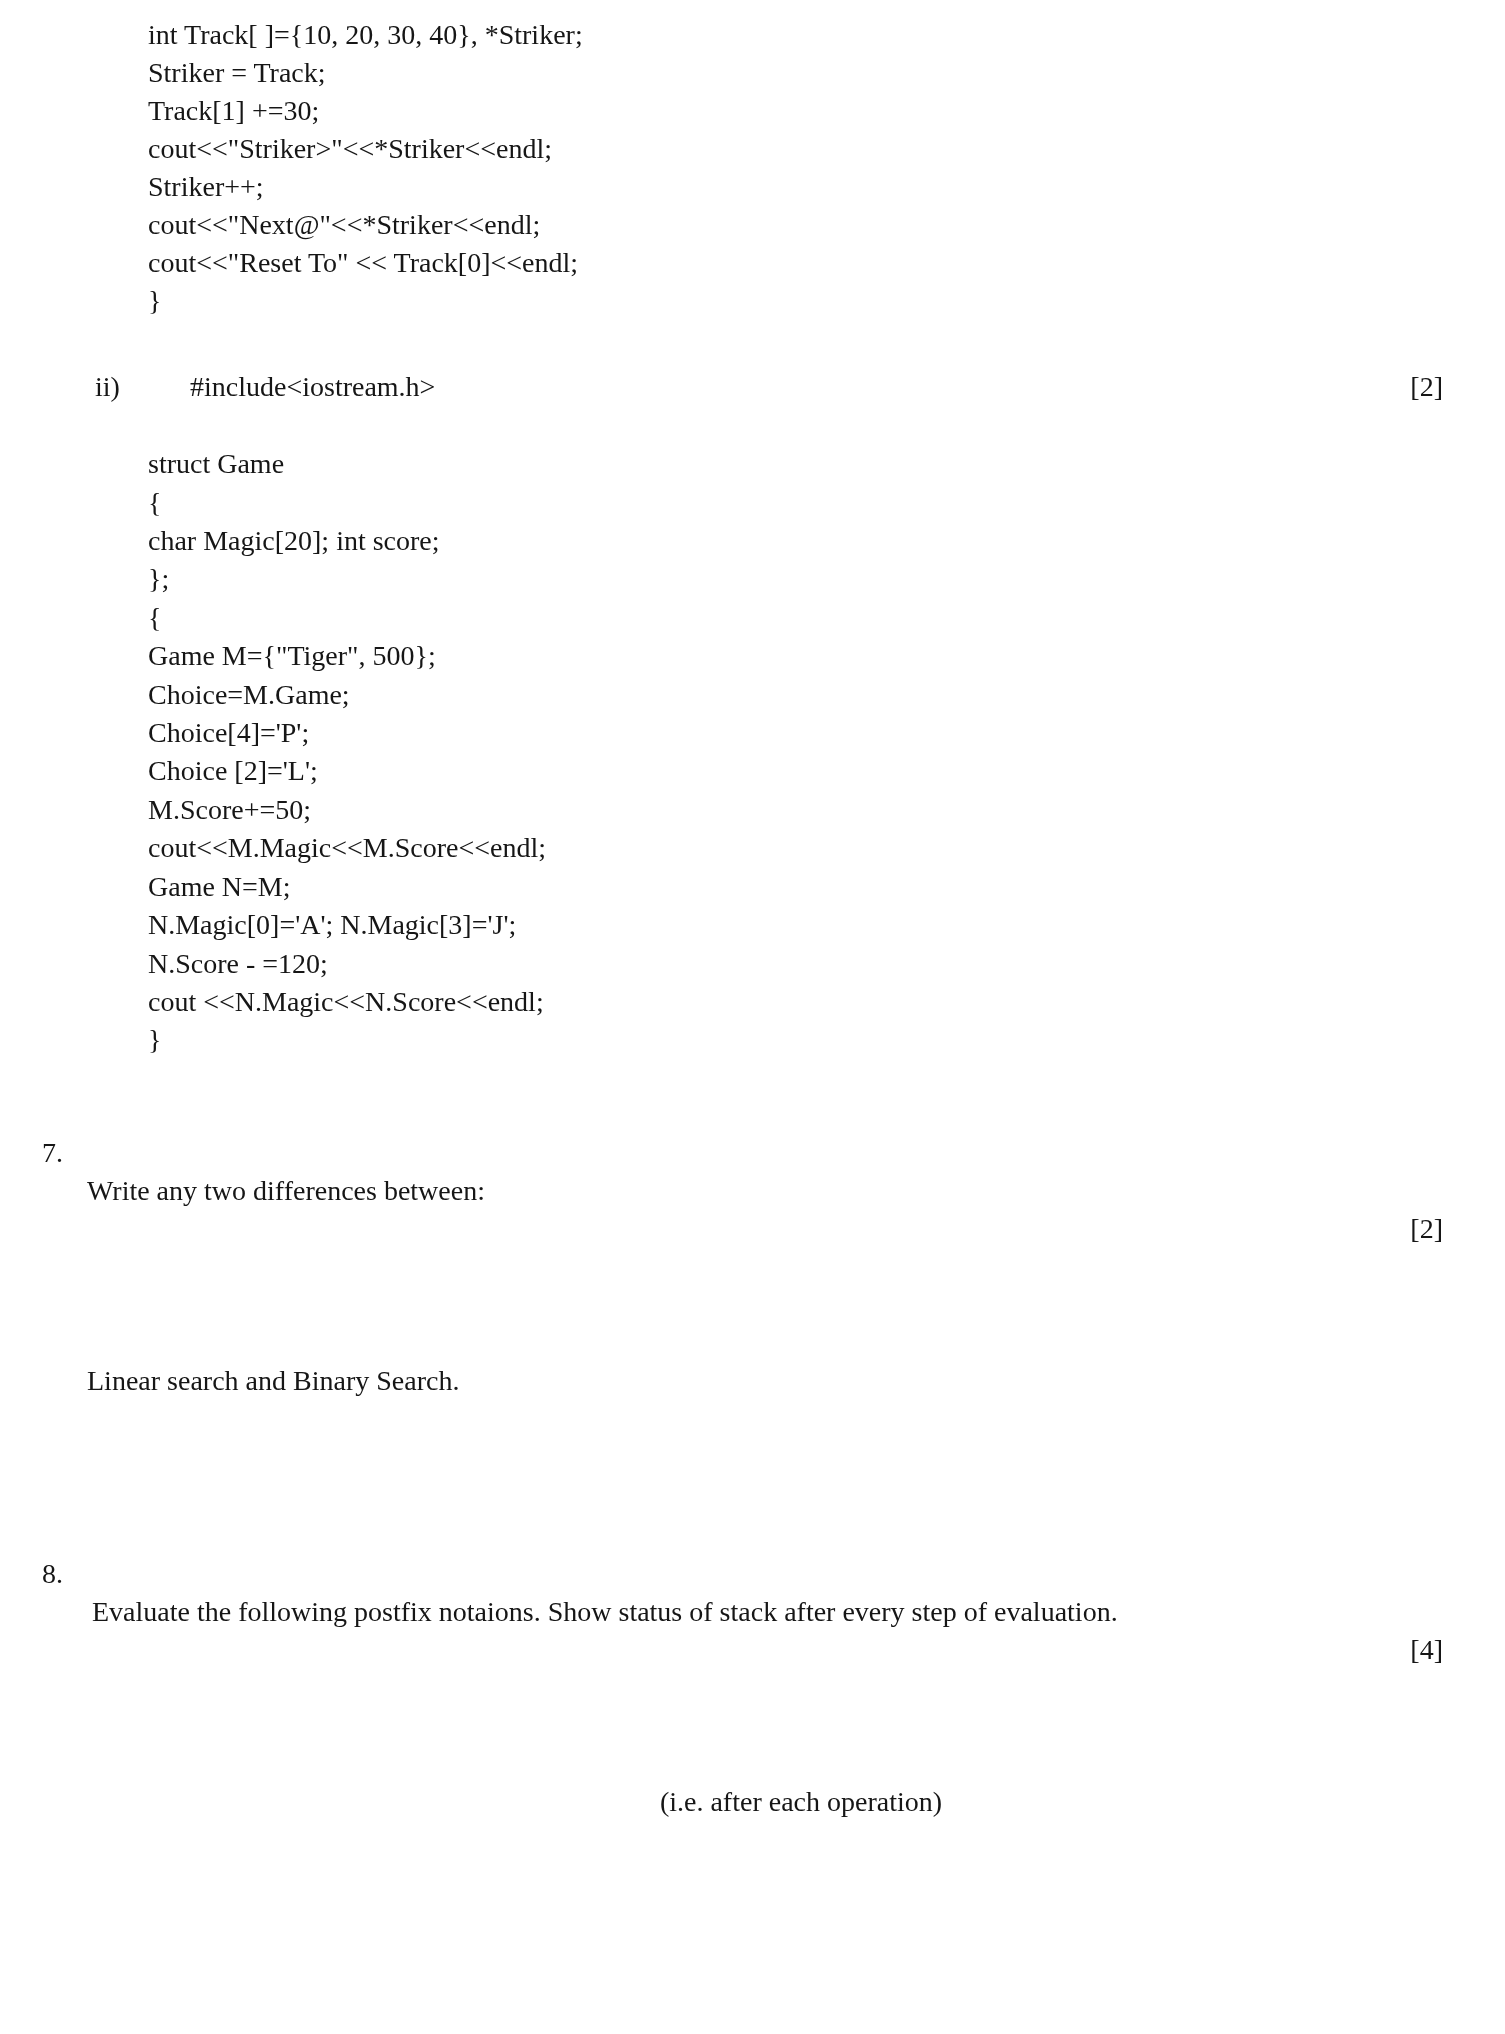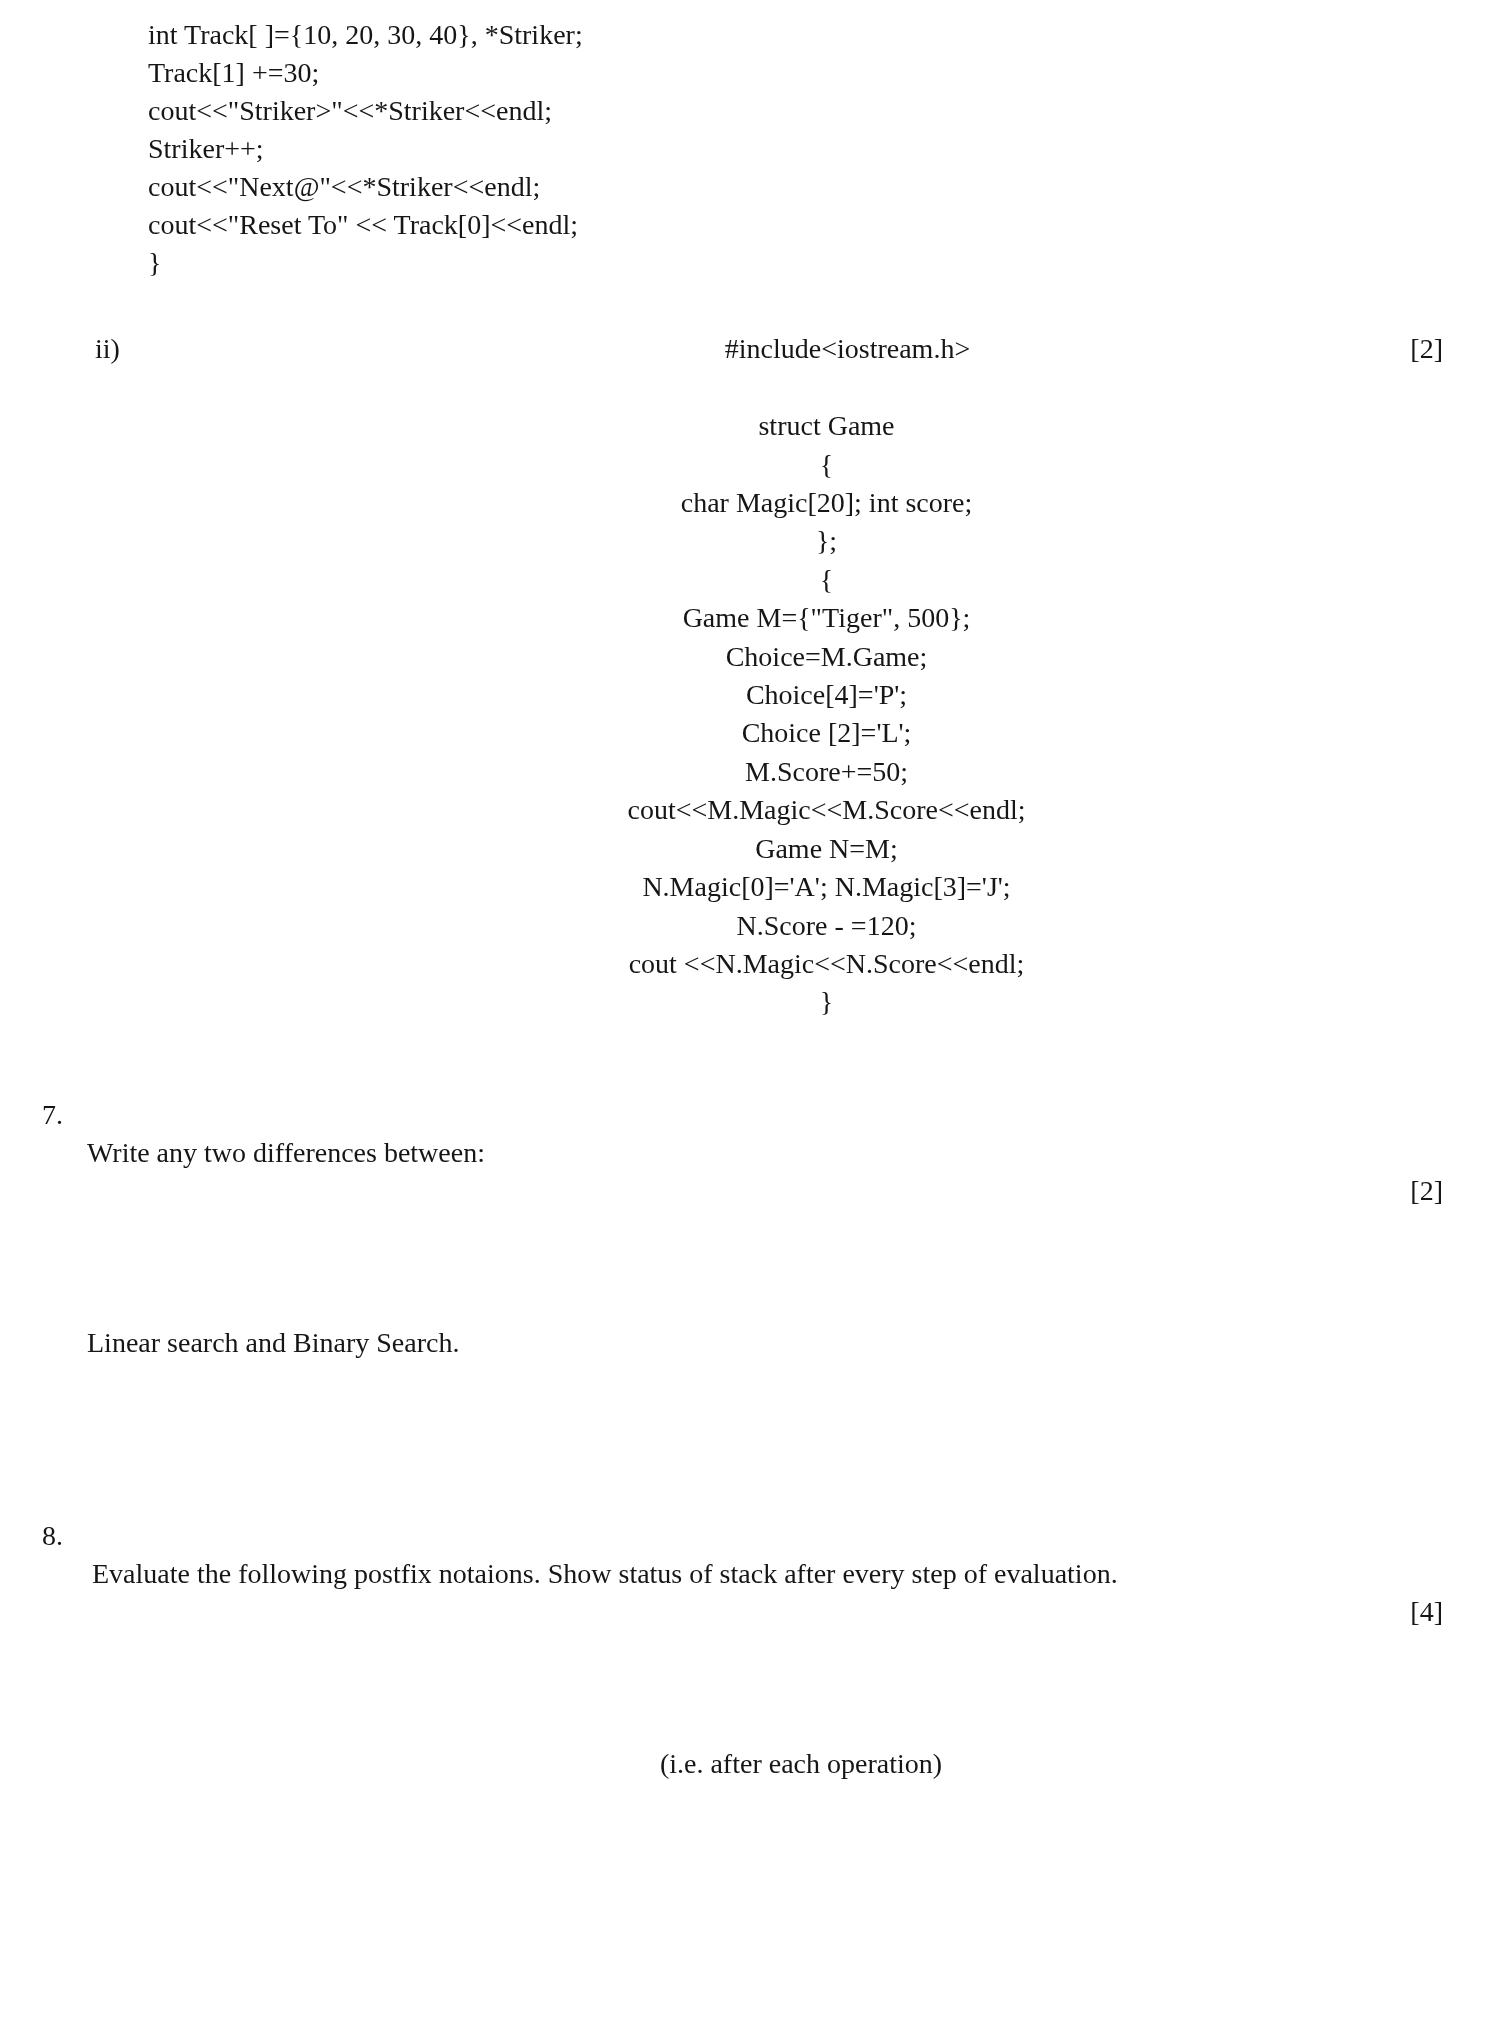--- a/index.html
+++ b/index.html
@@ -13,21 +13,21 @@
     font-size:28px;
     overflow:hidden;
   }
   .line { position:relative; line-height:38px; white-space:pre; }
 
   
   .code-a { padding-top:16px; }
   .code-a .line { padding-left:148px; }
 
   
-  .part-ii { margin-top:10px;text-align:center; }
+  .part-ii { margin-top:10px; }
   .part-ii .line { line-height:38.4px; padding-left:148px; }
   .part-ii .ii-label { position:absolute; left:95px; }
 
   
   .qnum  { position:absolute; left:42px; }
   .marks { position:absolute; right:62px; }
 
   .q7  { margin-top:36px; }
   .q7 .qtext  { padding-left:87px; }
   .q8  { margin-top:41px; }
@@ -38,20 +38,21 @@
 
   .qtext, .qcont { display:block; }
 </style>
 </head>
 <body>
 
 <div class="page">
 
   <div class="code-a">
     <div class="line">int Track[ ]={10, 20, 30, 40}, *Striker;</div>
+    <div class="line">Striker = Track;</div>
     <div class="line">Track[1] +=30;</div>
     <div class="line">cout&lt;&lt;"Striker&gt;"&lt;&lt;*Striker&lt;&lt;endl;</div>
     <div class="line">Striker++;</div>
     <div class="line">cout&lt;&lt;"Next@"&lt;&lt;*Striker&lt;&lt;endl;</div>
     <div class="line">cout&lt;&lt;"Reset To" &lt;&lt; Track[0]&lt;&lt;endl;</div>
     <div class="line">}</div>
   </div>
 
   <div class="part-ii">
     <div class="line">

